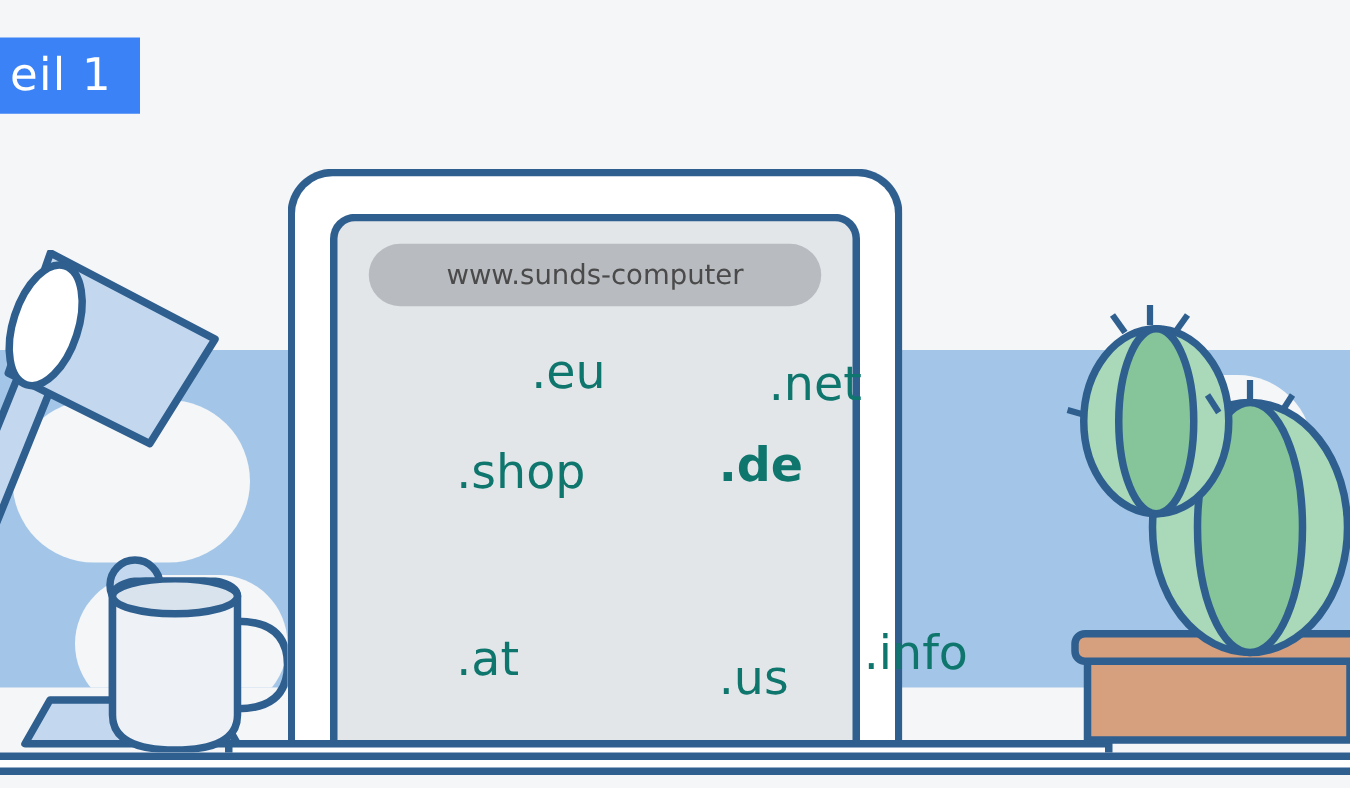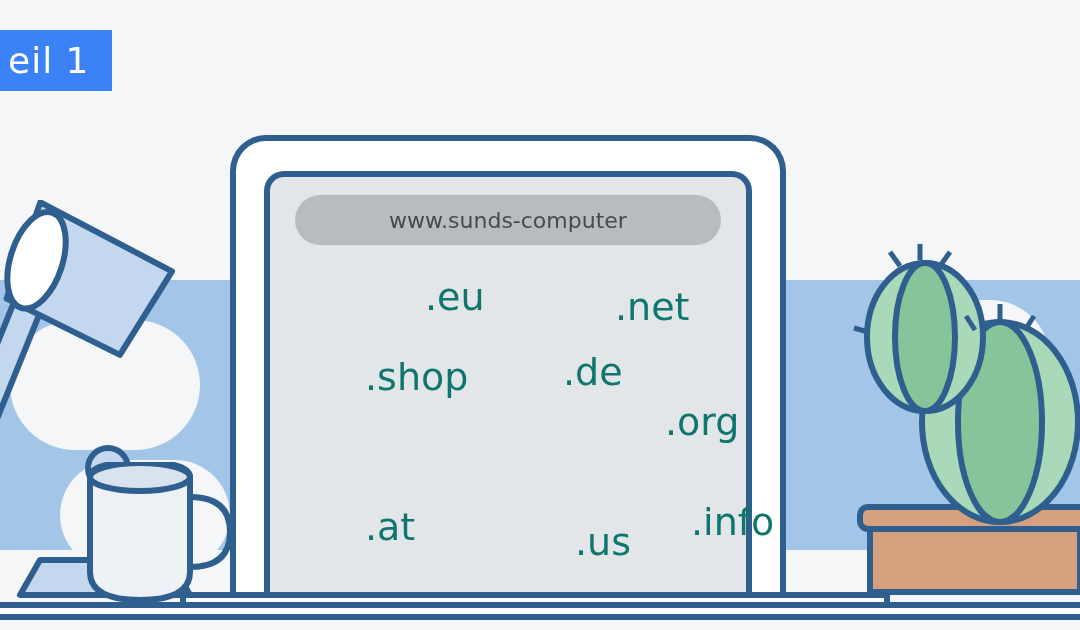--- a/index.html
+++ b/index.html
@@ -59,21 +59,21 @@
   }
 
   
   .laptop {
     position: absolute;
     left: 230px;
     top: 135px;
     width: 610px;
   }
   .laptop-lid {
-    width: 556px;
+    width: 492px;
     height: 465px;
     background: #fff;
     border: 6px solid #2f5f8f;
     border-radius: 36px 36px 0 0;
     border-bottom: none;
     position: relative;
     text-align: right;
   }
   .laptop-screen {
     position: absolute;
@@ -170,22 +170,21 @@
 <div class="laptop">
   <div class="laptop-lid">
     <div class="laptop-screen">
       <div class="addr-bar">
         <span>www.sunds-computer</span>
       </div>
       <div class="tld-cloud" id="tld-cloud">
           <span style="left: 130px; top: 30px;">.eu</span>
           <span style="left: 320px; top: 40px;">.net</span>
           <span style="left: 70px; top: 110px;">.shop</span>
-          <span style="left: 268px; top: 105px;">.de</span>
-          <span style="left: 370px; top: 155px;">.org</span>
+          <span style="left: 280px; top: 105px; font-weight: bold;">.de</span>
           <span style="left: 70px; top: 260px;">.at</span>
           <span style="left: 280px; top: 275px;">.us</span>
           <span style="left: 370px; top: 255px; margin-left: 26px;">.info</span>
         </div>
     </div>
   </div>
 </div>
 <div class="laptop-base"></div>
 
 <div class="mug">

